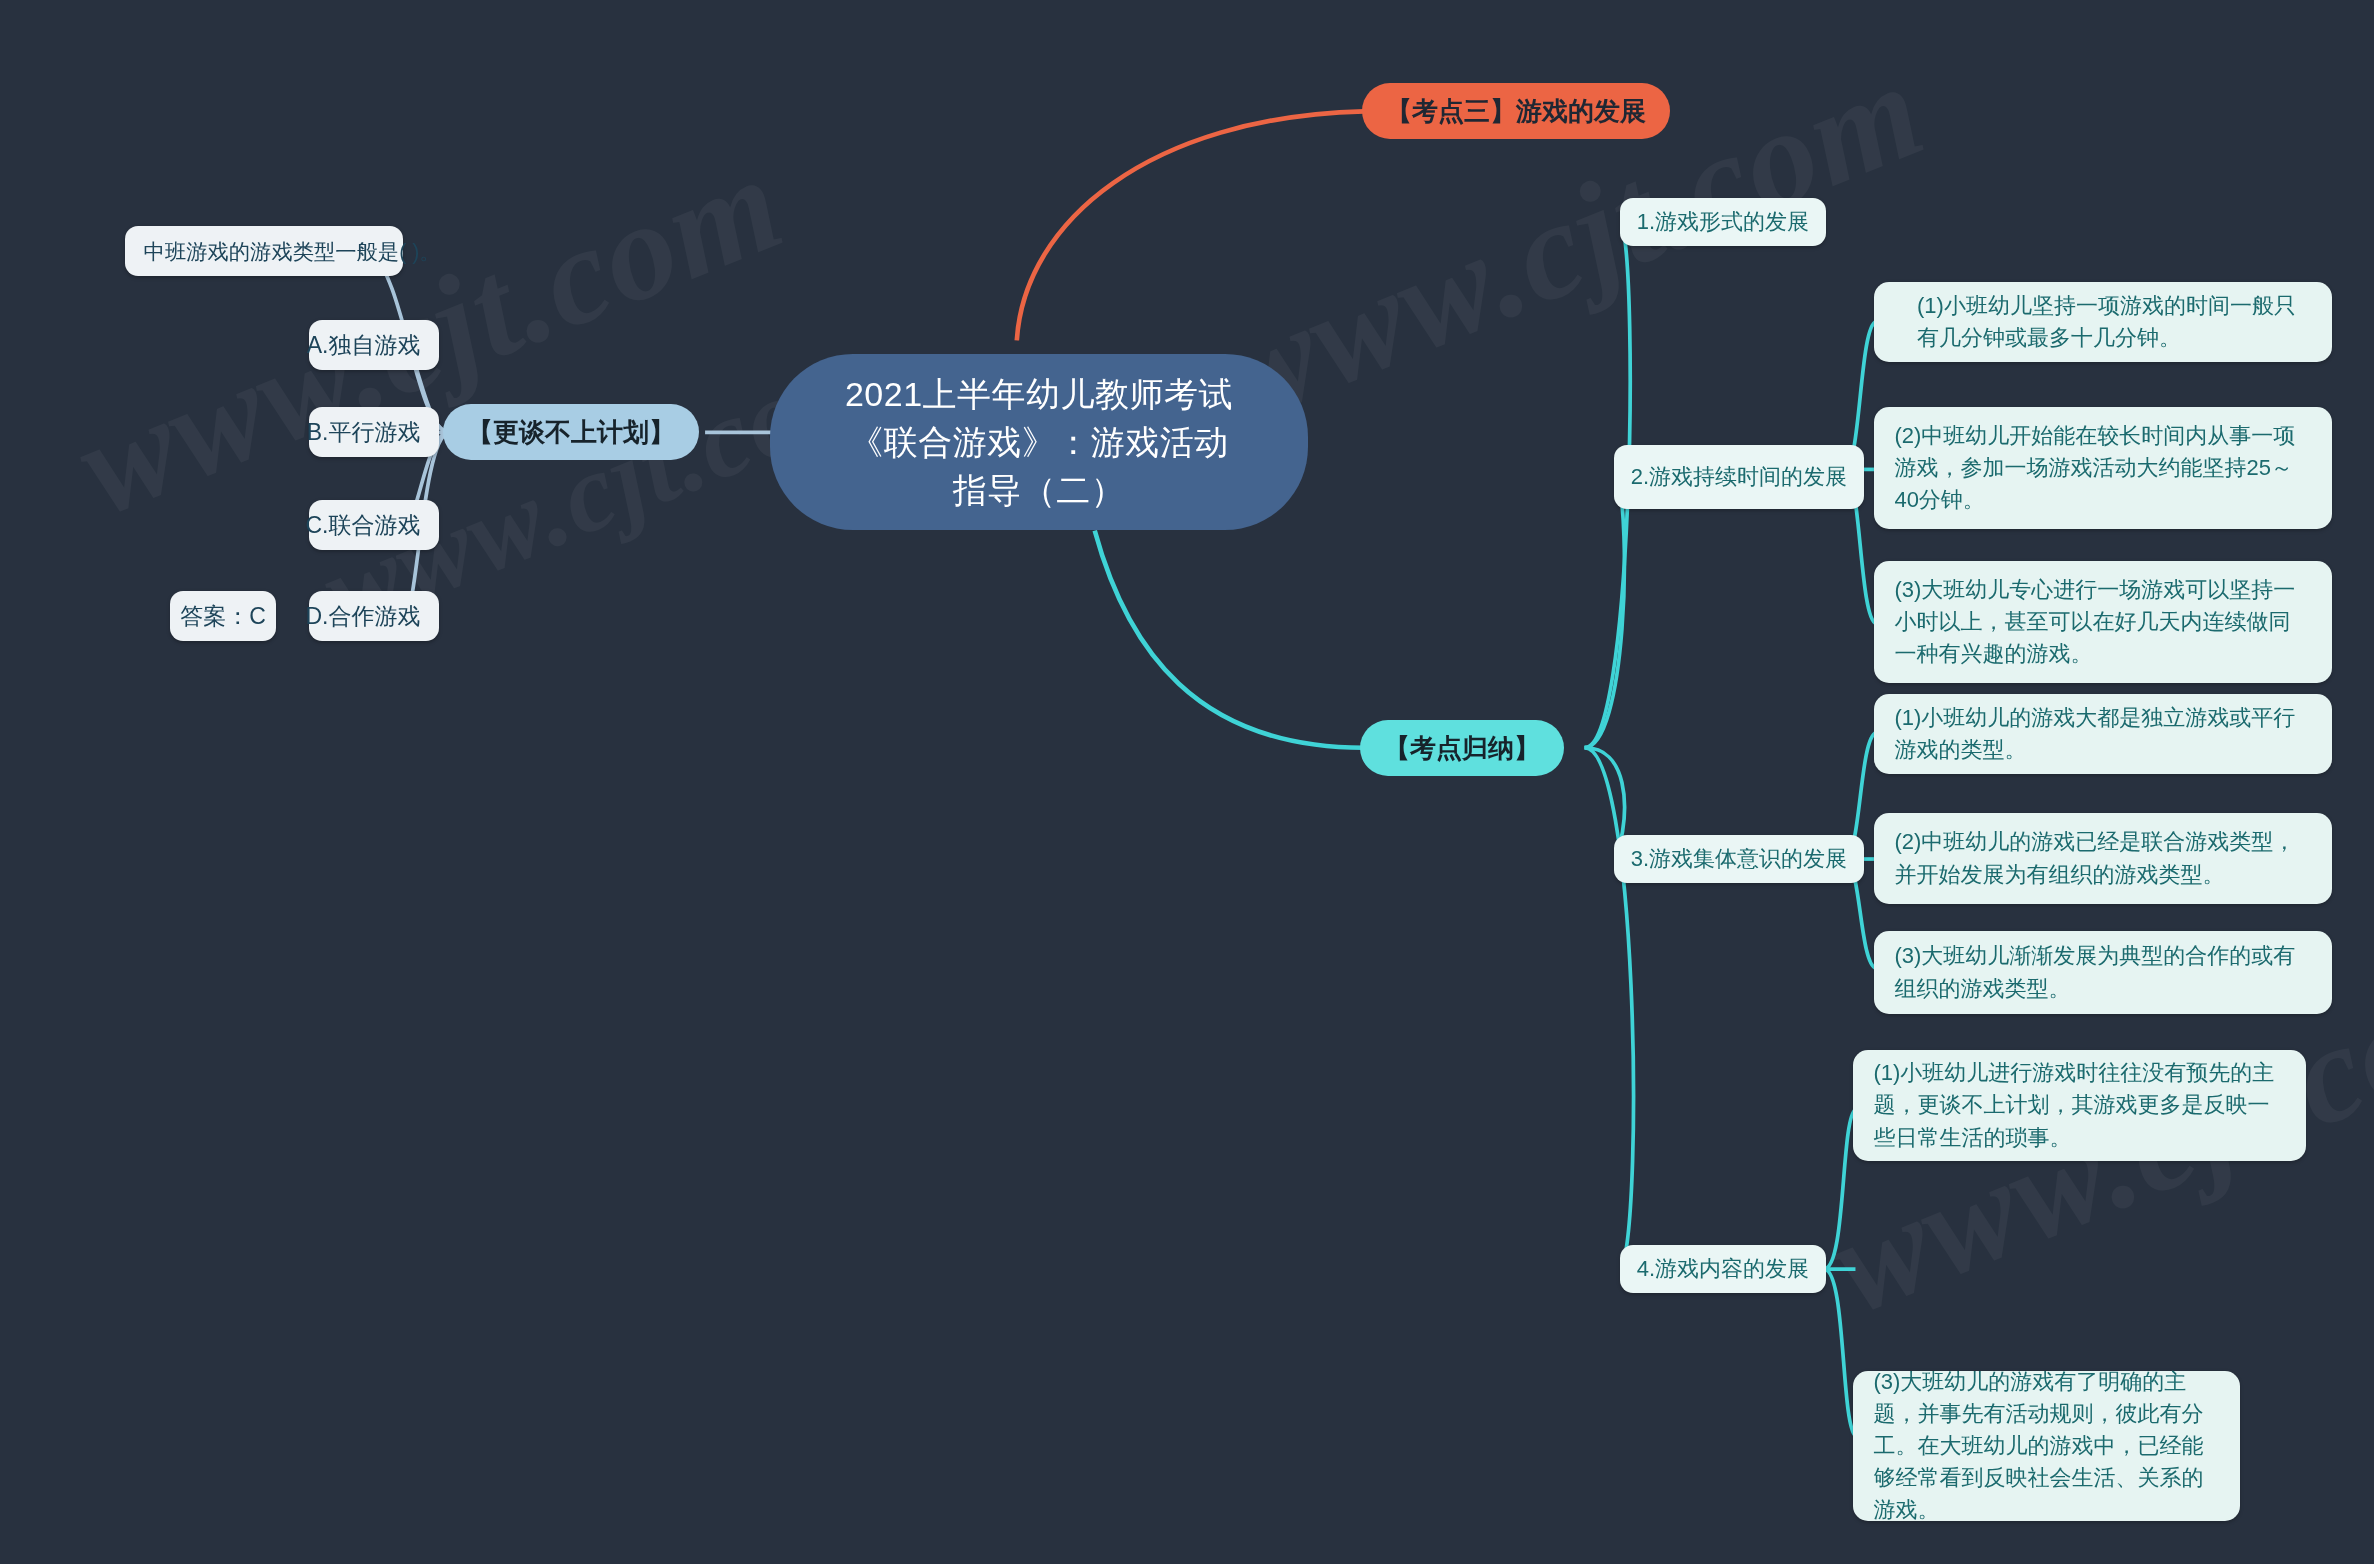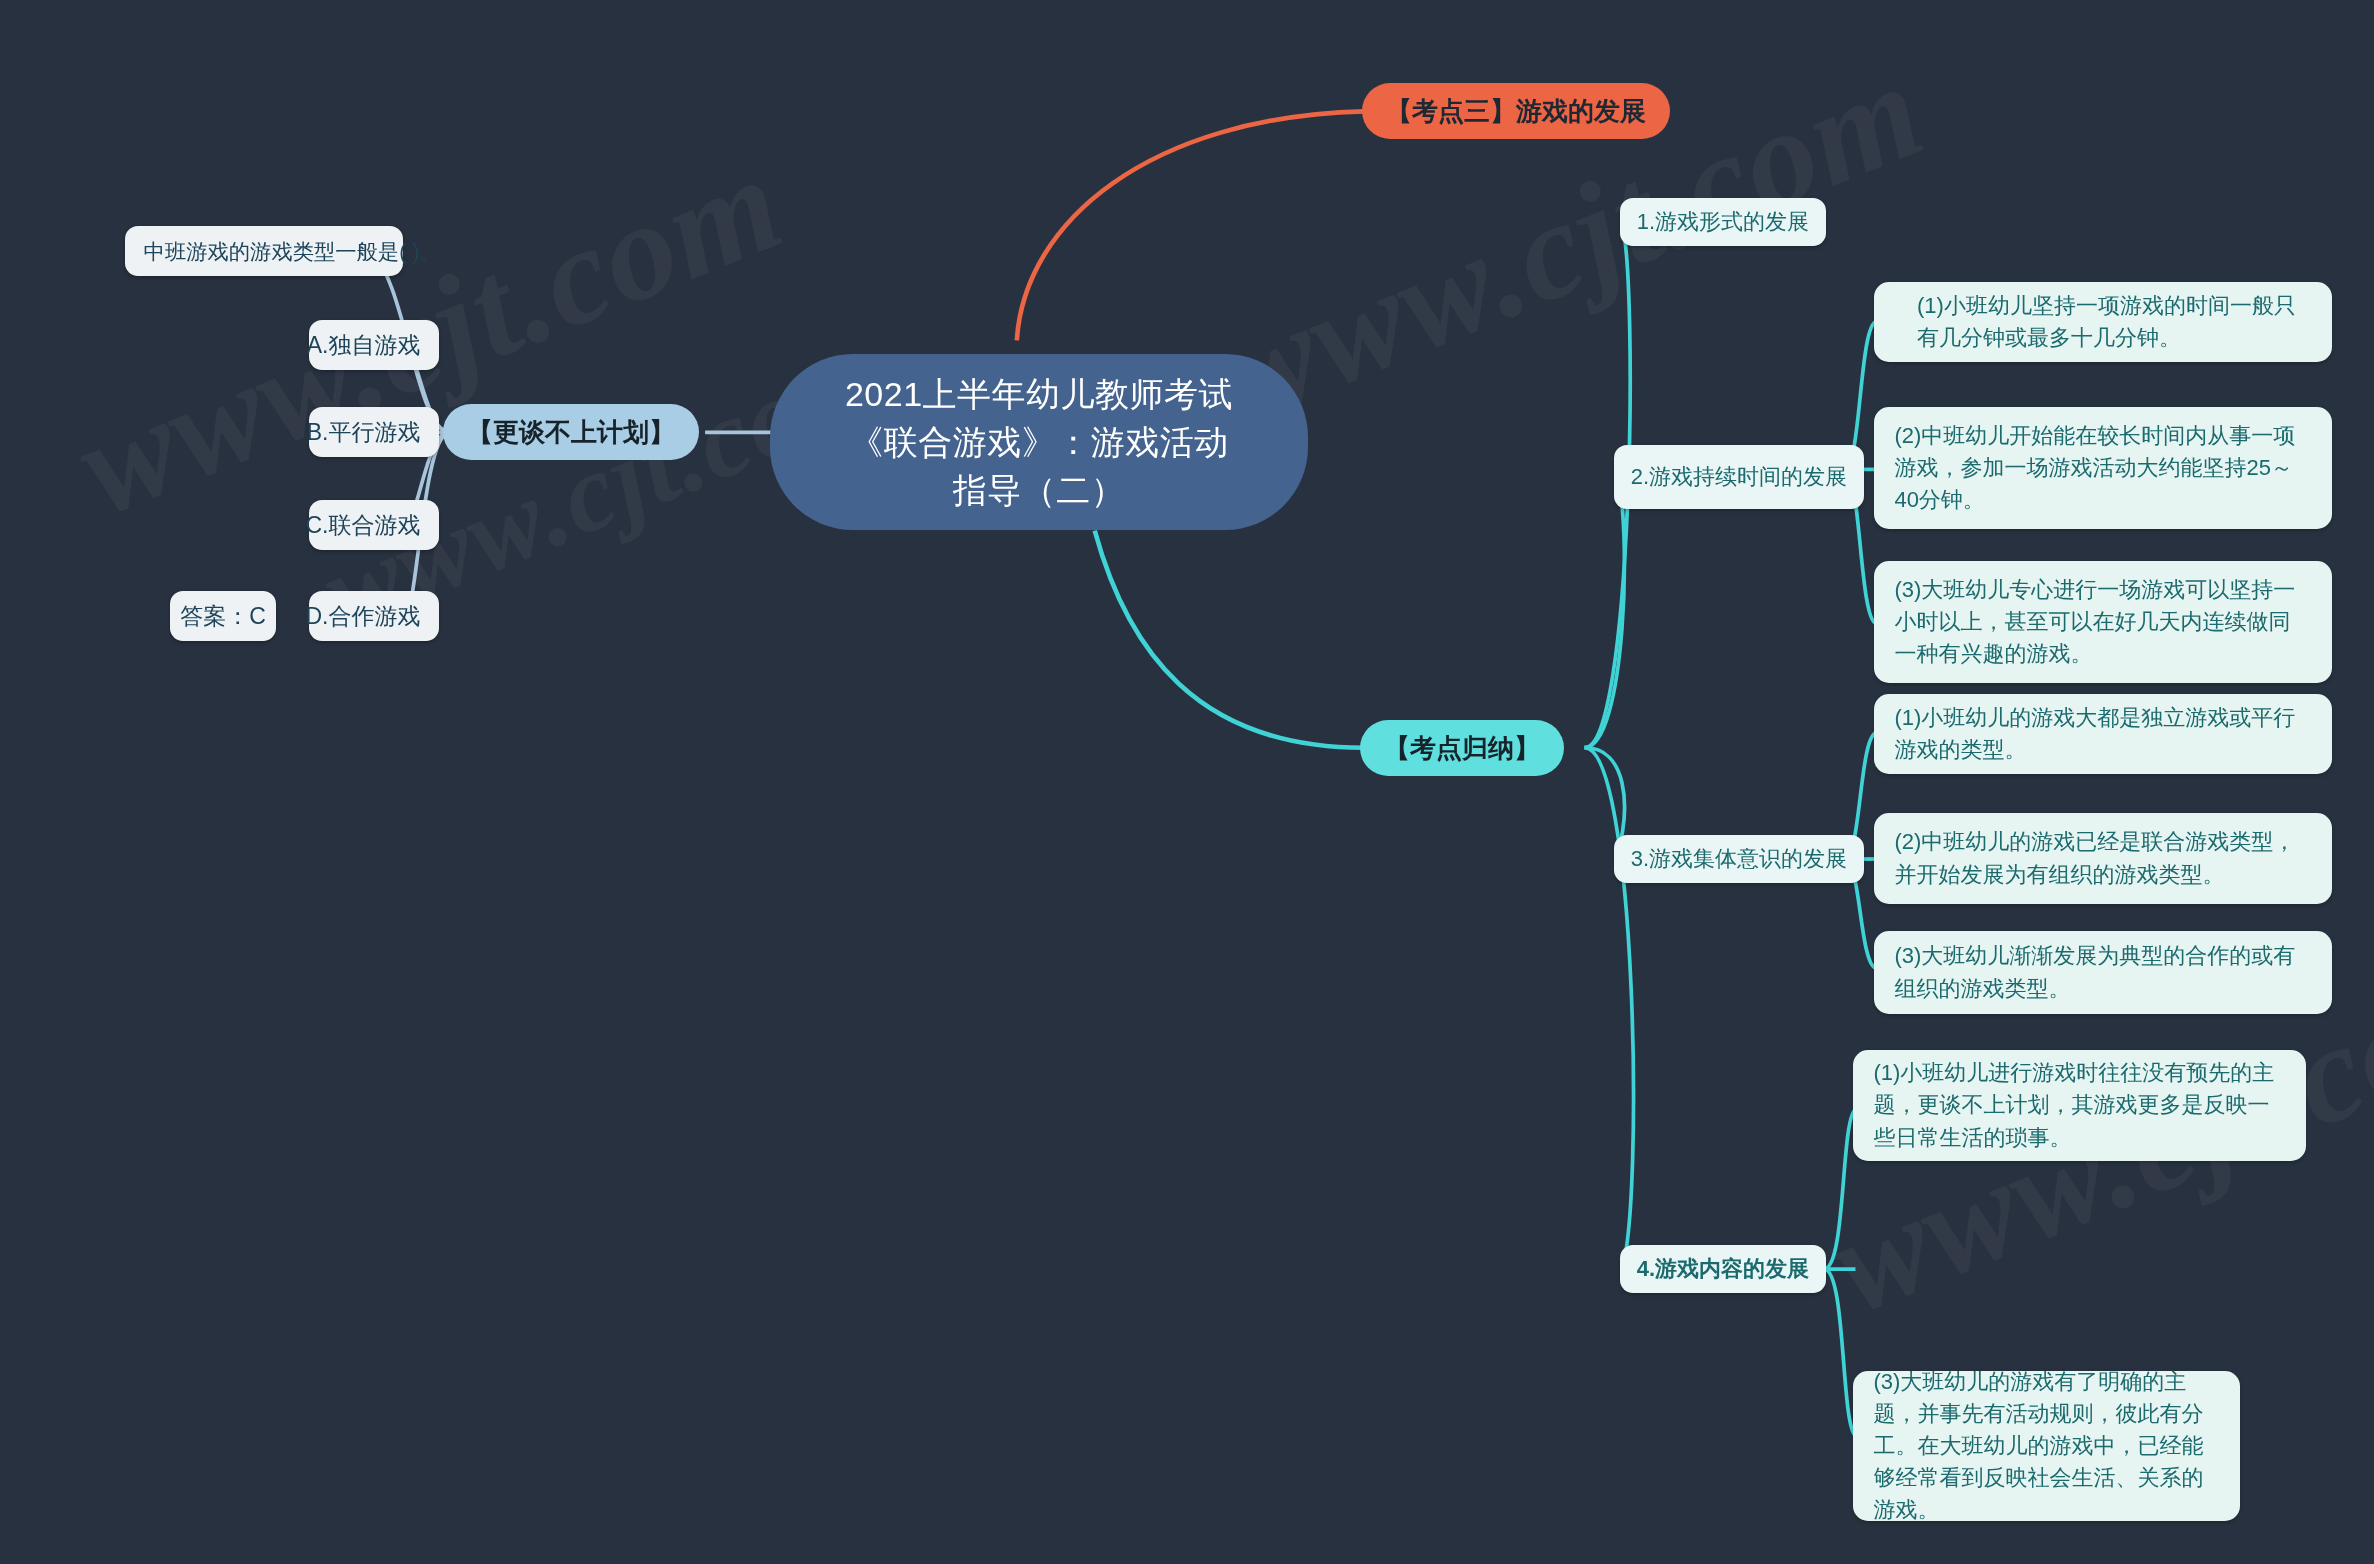--- a/index.html
+++ b/index.html
@@ -157,21 +157,21 @@
   </div>
 
   <div class="node sub-label" style="left:1614px;top:445px;height:64px;">
     <span>2.游戏持续时间的发展</span>
   </div>
 
   <div class="node sub-label" style="left:1614px;top:835px;height:48px;">
     <span>3.游戏集体意识的发展</span>
   </div>
 
-  <div class="node sub-label" style="left:1620px;top:1245px;height:48px;font-weight:bold;">
+  <div class="node sub-label" style="left:1620px;top:1245px;height:48px;">
     <span>4.游戏内容的发展</span>
   </div>
 
   <div class="node box-mint" style="left:1874px;top:282px;width:458px;height:80px;padding-left:43px;">
     <span>(1)小班幼儿坚持一项游戏的时间一般只有几分钟或最多十几分钟。</span>
   </div>
 
   <div class="node box-mint" style="left:1874px;top:407px;width:458px;height:122px;">
     <span>(2)中班幼儿开始能在较长时间内从事一项游戏，参加一场游戏活动大约能坚持25～40分钟。</span>
   </div>

